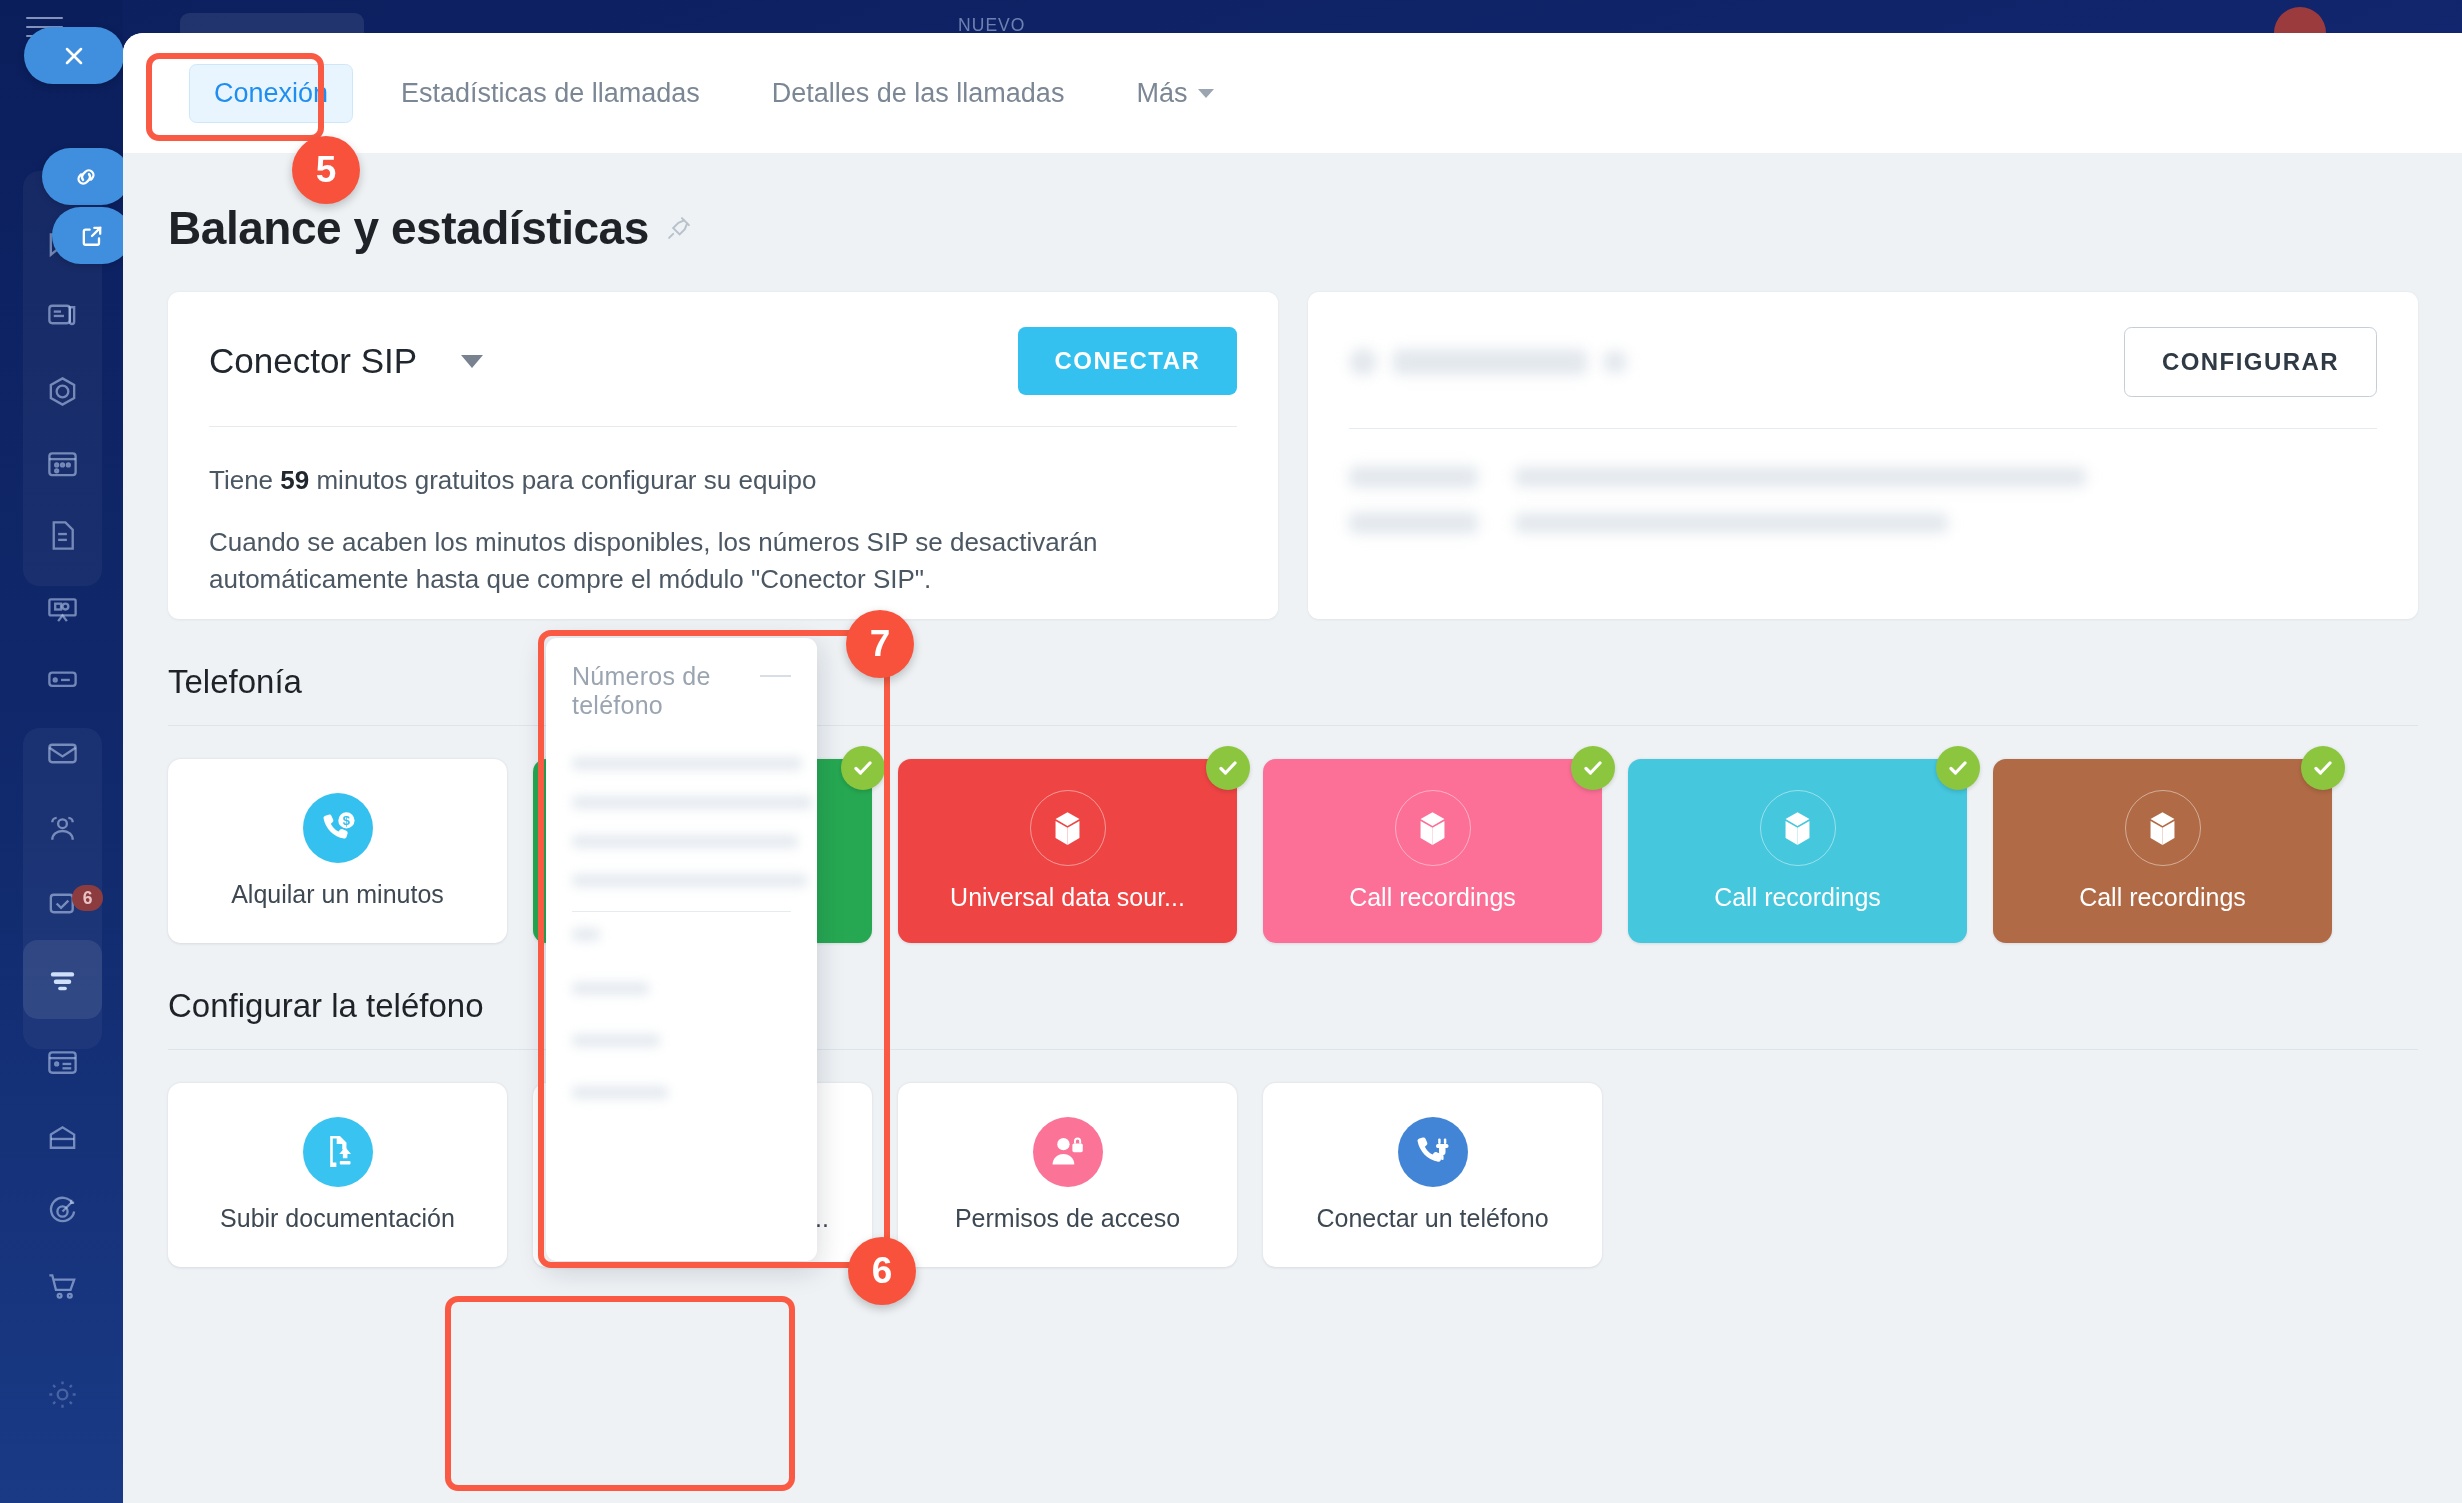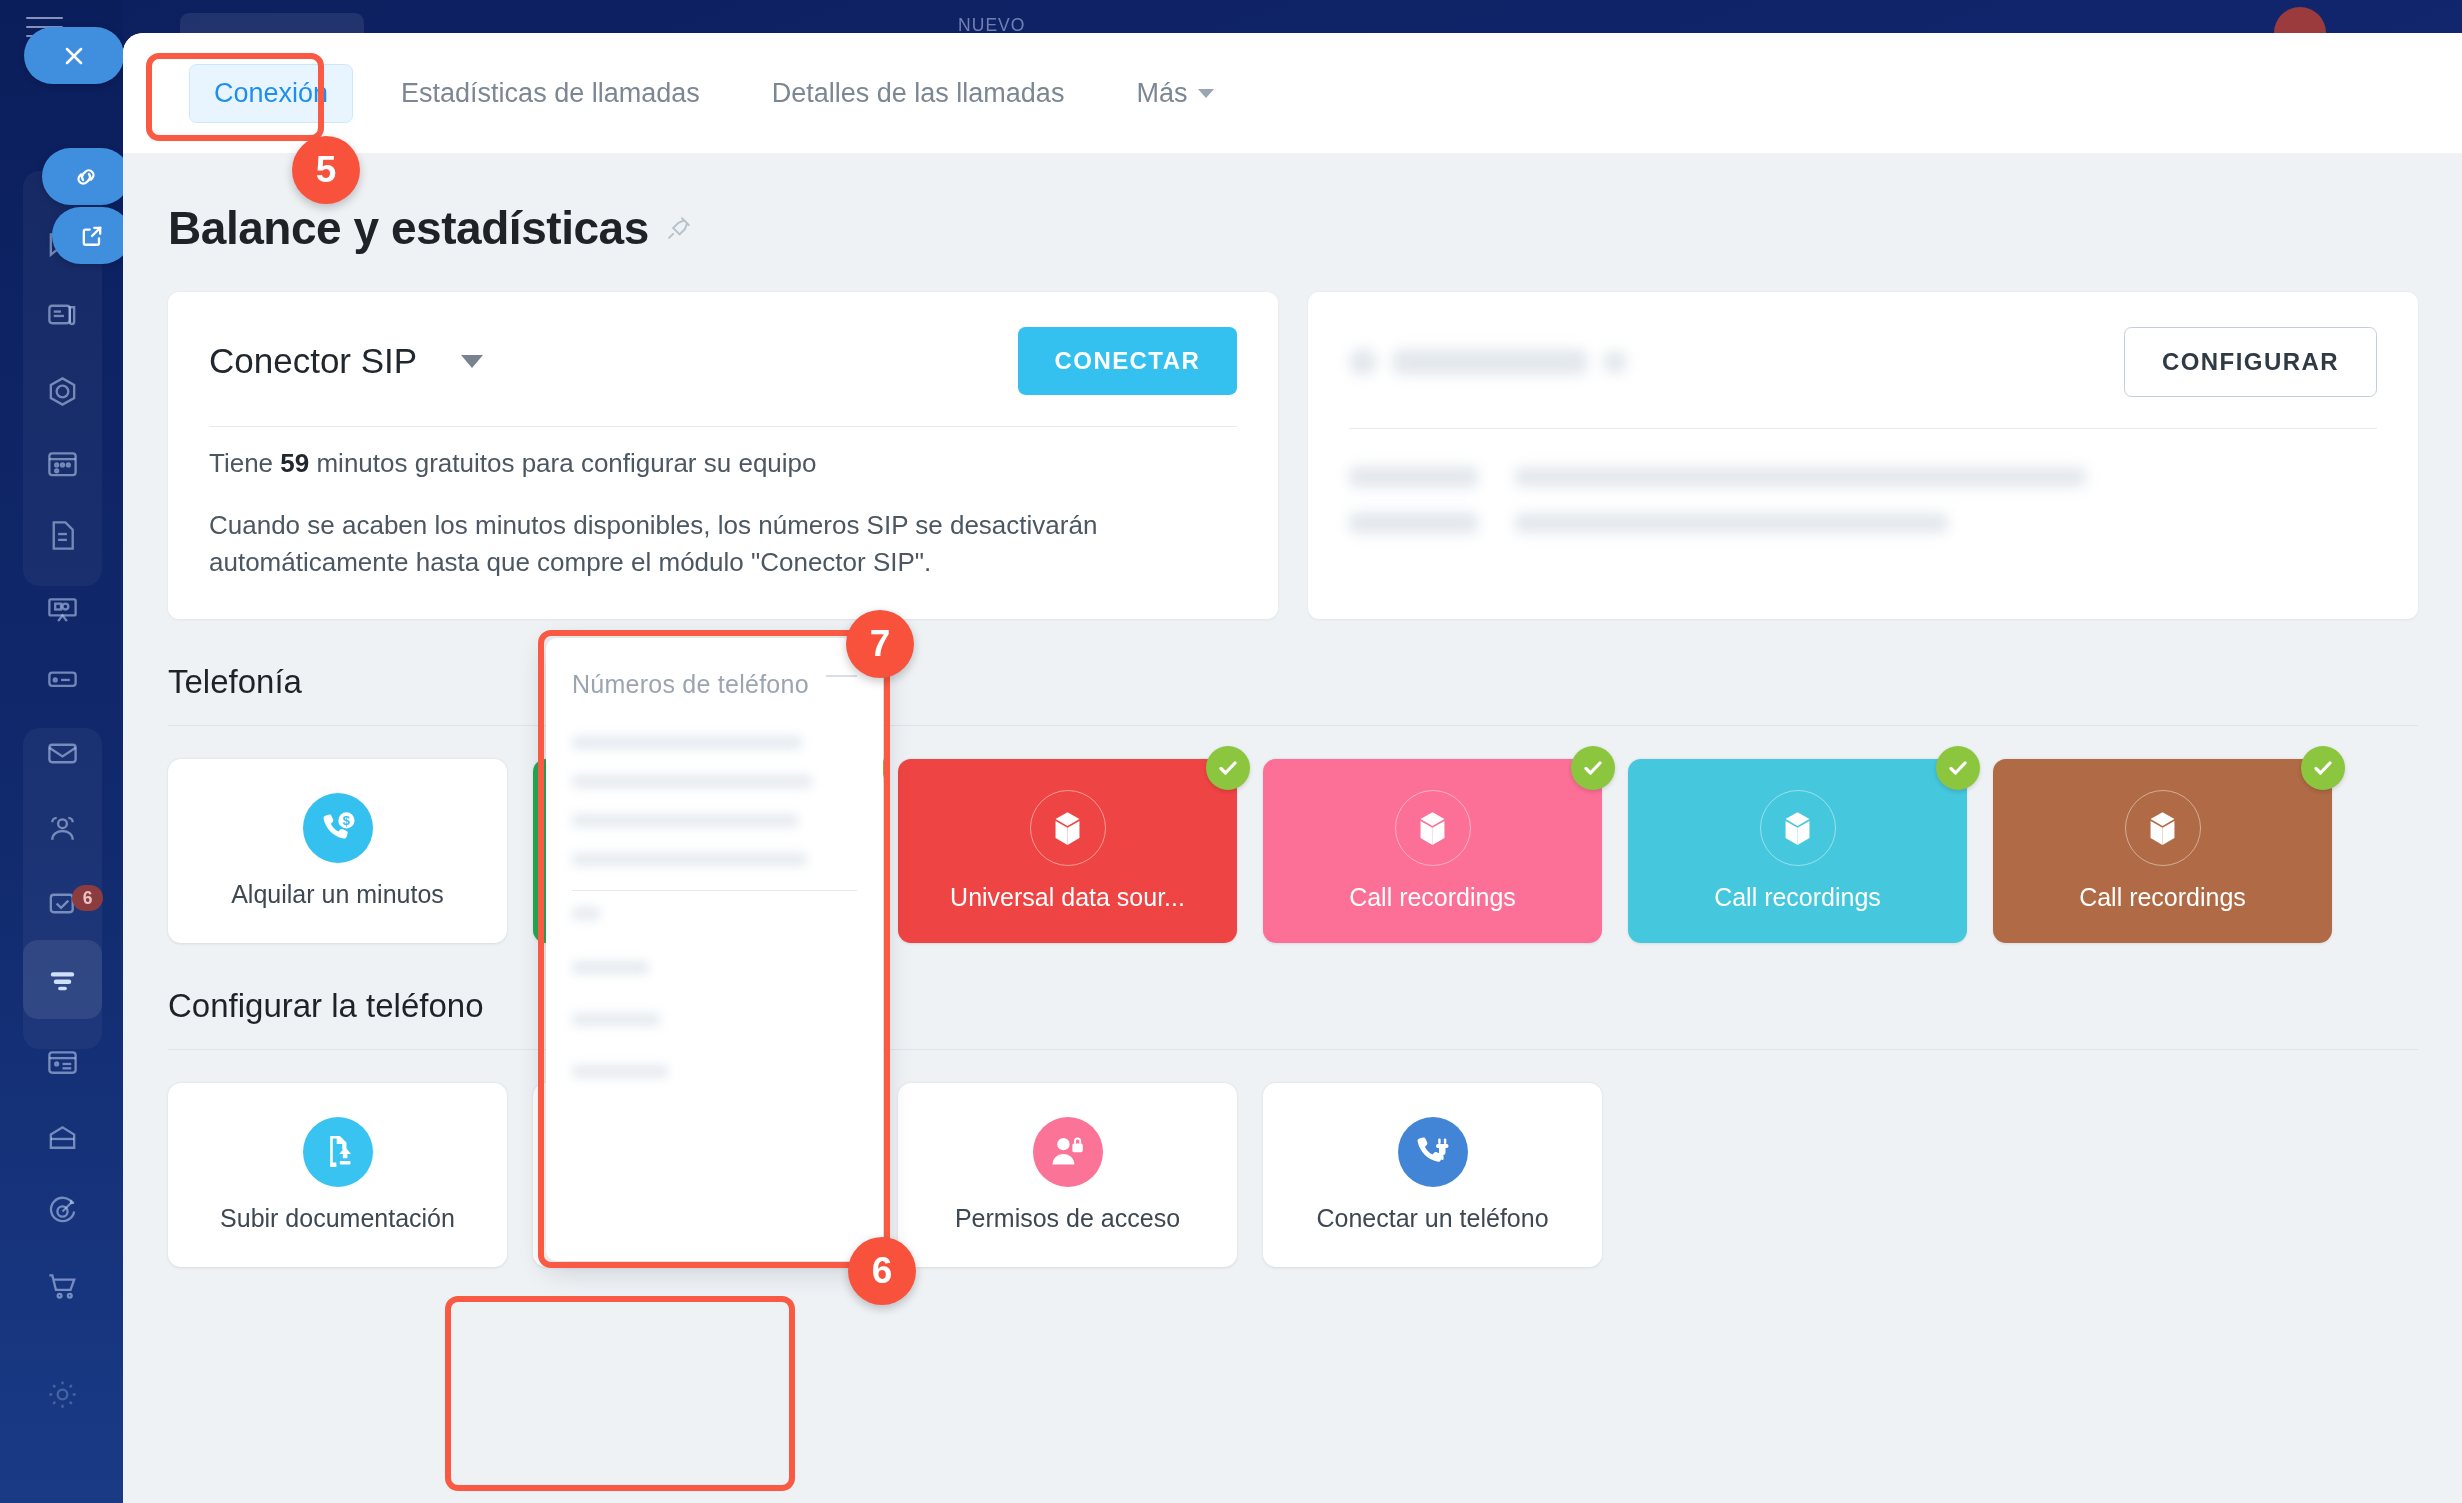--- a/index.html
+++ b/index.html
@@ -137,21 +137,21 @@
     font-size: 24px; font-weight: bold; letter-spacing: .06em;
     padding: 20px 37px; font-family: inherit; cursor: pointer;
   }
   .btn-ghost {
     background: #fff; color: #2f3a45; border: 0.9px solid #c4ced8; border-radius: 7.4px;
     font-size: 24px; font-weight: bold; letter-spacing: .06em;
     padding: 20px 37px; font-family: inherit; cursor: pointer;
   }
   .card-sep { height: 0.9px; background: #e6ebef; margin: 31px 0 0 0; }
   .card-line { font-size: 26px; color: #4b5763; line-height: 1.45; }
-  #sip-line1 { margin-top: 18px; }
+  #sip-line1 { margin-top: 35px; }
   #sip-line2 { margin-top: 24px; max-width: 922px; }
   #sip-line1 b { color: #21272e; }
 
   
   .blurbox { background: #e3e8ed; border-radius: 5.5px; filter: blur(6.5px); }
 
   
   .section-h {
     font-size: 33px; color: #1f2328; margin: 44px 0 0 0;
   }
@@ -189,24 +189,24 @@
   .hl-box { position: absolute; border: 6.5px solid #fa5a43; border-radius: 13px; pointer-events: none; }
   .marker {
     position: absolute; width: 68px; height: 68px; border-radius: 50%;
     background: #f9523c; color: #fff; font-size: 37px; font-weight: bold;
     display: flex; align-items: center; justify-content: center;
     box-shadow: 0 3.7px 9.2px rgba(0,0,0,.22); z-index: 40;
   }
 
   
   #popup {
-    position: absolute; left: 546px; top: 638px; width: 337px; height: 623px;
+    position: absolute; left: 546px; top: 638px; width: 271px; height: 623px;
     background: #fff; border-radius: 11px; z-index: 30;
     box-shadow: 0 7.4px 28px rgba(16,24,40,.18);
-    padding: 32px 26px; overflow: hidden;
+    padding: 24px 26px; overflow: hidden;
   }
   #popup-title { font-size: 25px; color: #9aa5b1; letter-spacing: .01em; }
   #popup-dash { position: absolute; right: 26px; top: 37px; width: 31px; height: 1.8px; background: #d7dee5; }
   .pop-blur { filter: blur(5.5px); }
   .pop-row { height: 13px; background: #e5eaef; border-radius: 3.7px; margin-top: 26px; }
   #popup-rule { height: 0.9px; background: #e6ebef; margin: 24px 0 9.2px 0; }
   #hl-popup { left: 538px; top: 630px; width: 352px; height: 638px; z-index: 35; }
 </style>
 </head>
 <body>

